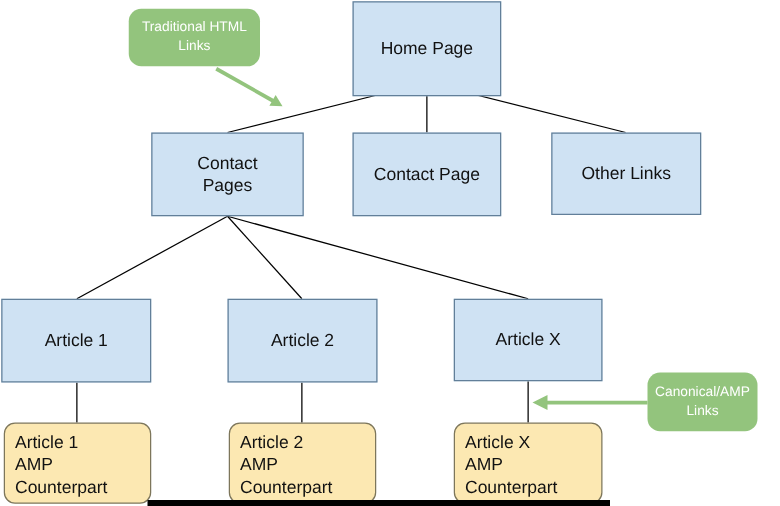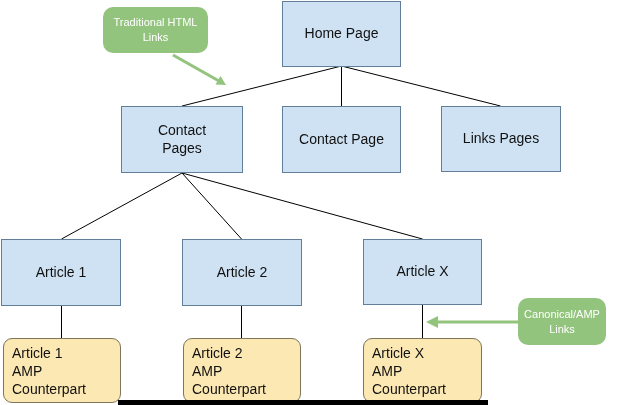--- a/index.html
+++ b/index.html
@@ -48,21 +48,21 @@
     position:absolute;
     background:#93c47d;
     border-radius:10px;
     display:flex;align-items:center;justify-content:center;
     text-align:center;
     font-size:11px;line-height:1.35;
     color:#ffffff;
     white-space:pre-line;
   }
   
-  #node-home      {left:282px;top:1px;  width:119px;height:66px;text-align:center;}
+  #node-home      {left:282px;top:1px;  width:119px;height:76px;text-align:center;}
   #node-category  {left:121px;top:106px;width:122px;height:67px;}
   #node-contact   {left:282px;top:106px;width:119px;height:67px;}
   #node-other     {left:441px;top:106px;width:120px;height:66px;}
   #node-article1  {left:1px;  top:239px;width:120px;height:67px;}
   #node-article2  {left:182px;top:239px;width:120px;height:67px;}
   #node-articlex  {left:363px;top:239px;width:119px;height:66px;}
   #amp-article1   {left:3px;  top:338px;width:118px;height:65px;}
   #amp-article2   {left:183px;top:338px;width:118px;height:65px;}
   #amp-articlex   {left:363px;top:338px;width:119px;height:65px;}
   #callout-traditional{left:103px;top:7px;  width:105px;height:46px;}
@@ -100,21 +100,21 @@
     <g>
       <line x1="518" y1="322" x2="436" y2="322" stroke="#93c47d" stroke-width="3"></line>
       <polygon points="426,322 438,316 438,328" fill="#93c47d"></polygon>
     </g>
   </svg>
 
   <div class="page-box" id="node-home">Home Page</div>
   <div class="page-box" id="node-category">Contact
 Pages</div>
   <div class="page-box" id="node-contact">Contact Page</div>
-  <div class="page-box" id="node-other">Links Pages</div>
+  <div class="page-box" id="node-other">Other Links</div>
   <div class="page-box" id="node-article1">Article 1</div>
   <div class="page-box" id="node-article2">Article 2</div>
   <div class="page-box" id="node-articlex">Article X</div>
 
   <div class="amp-box" id="amp-article1">Article 1
 AMP
 Counterpart</div>
   <div class="amp-box" id="amp-article2">Article 2
 AMP
 Counterpart</div>

